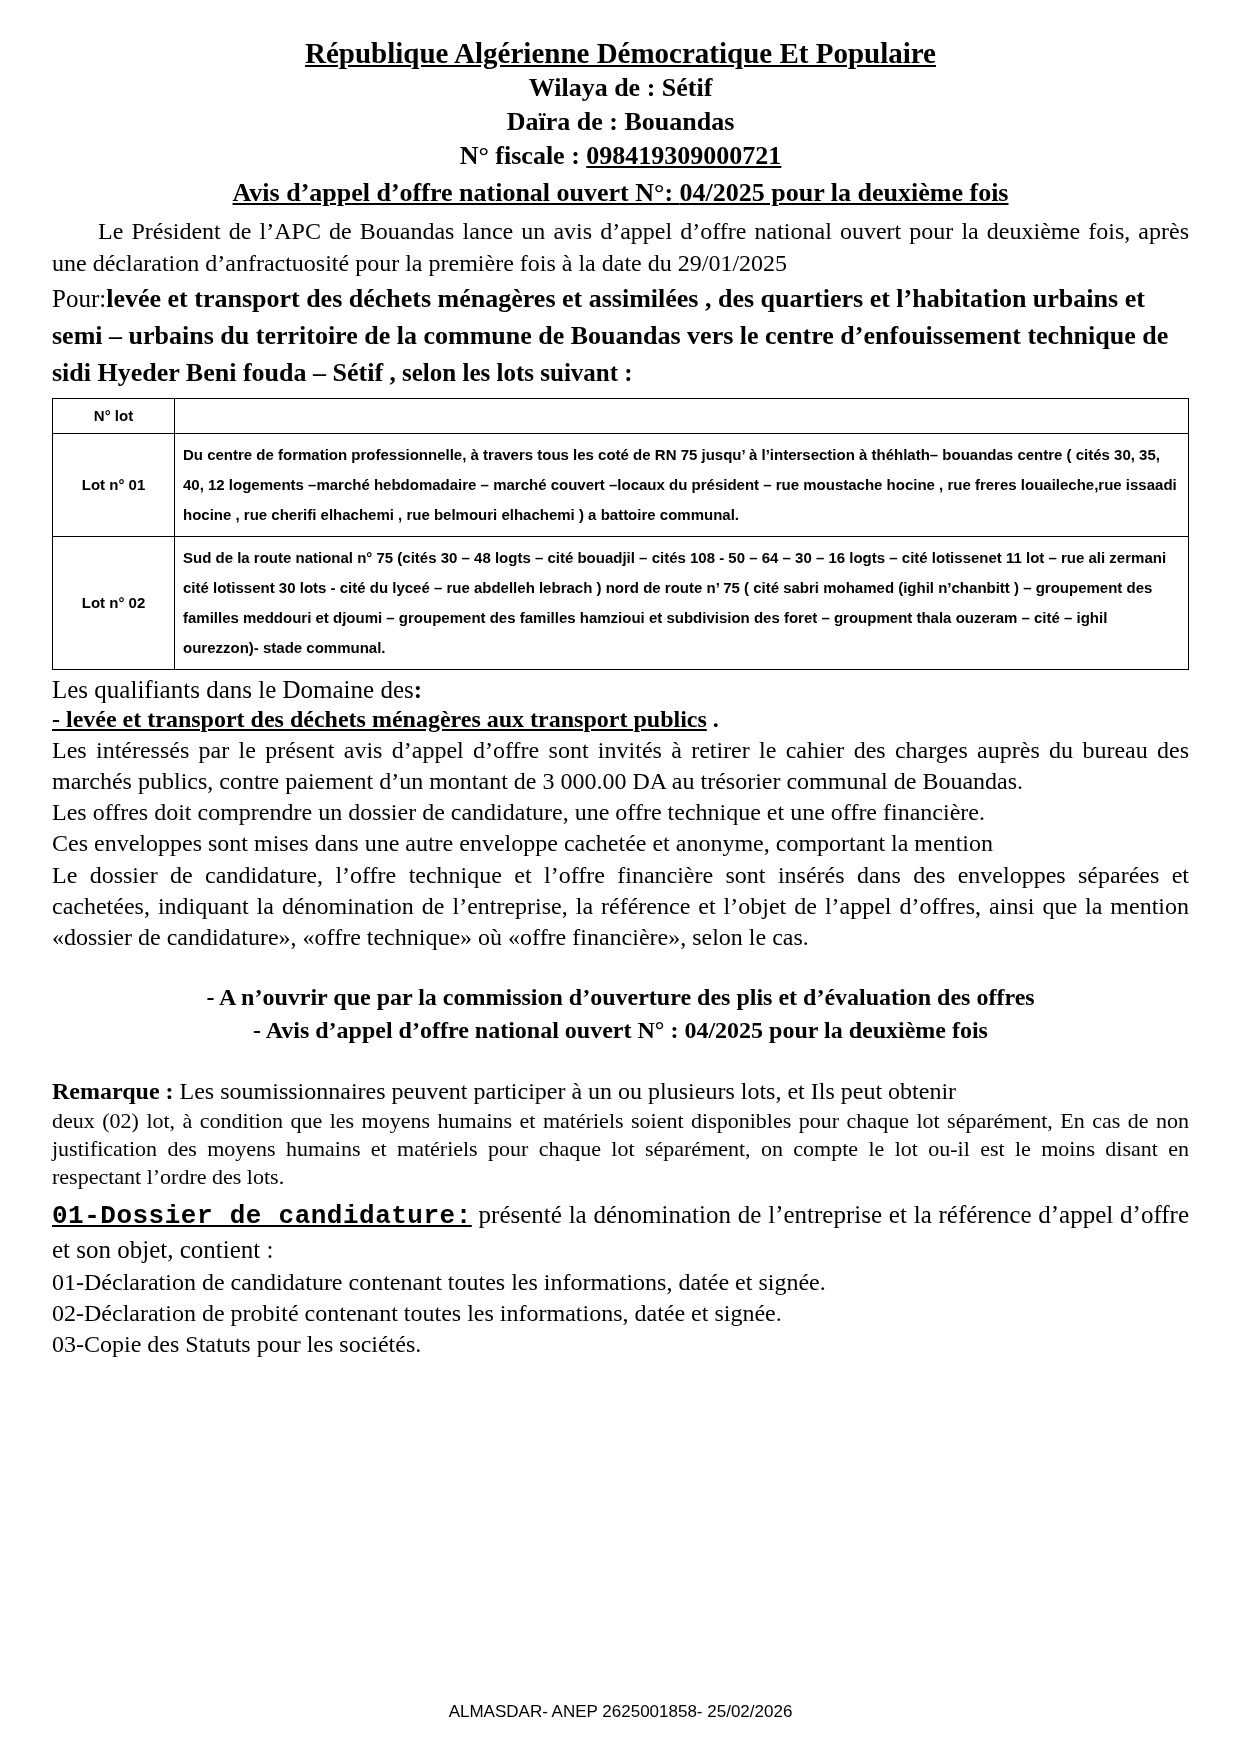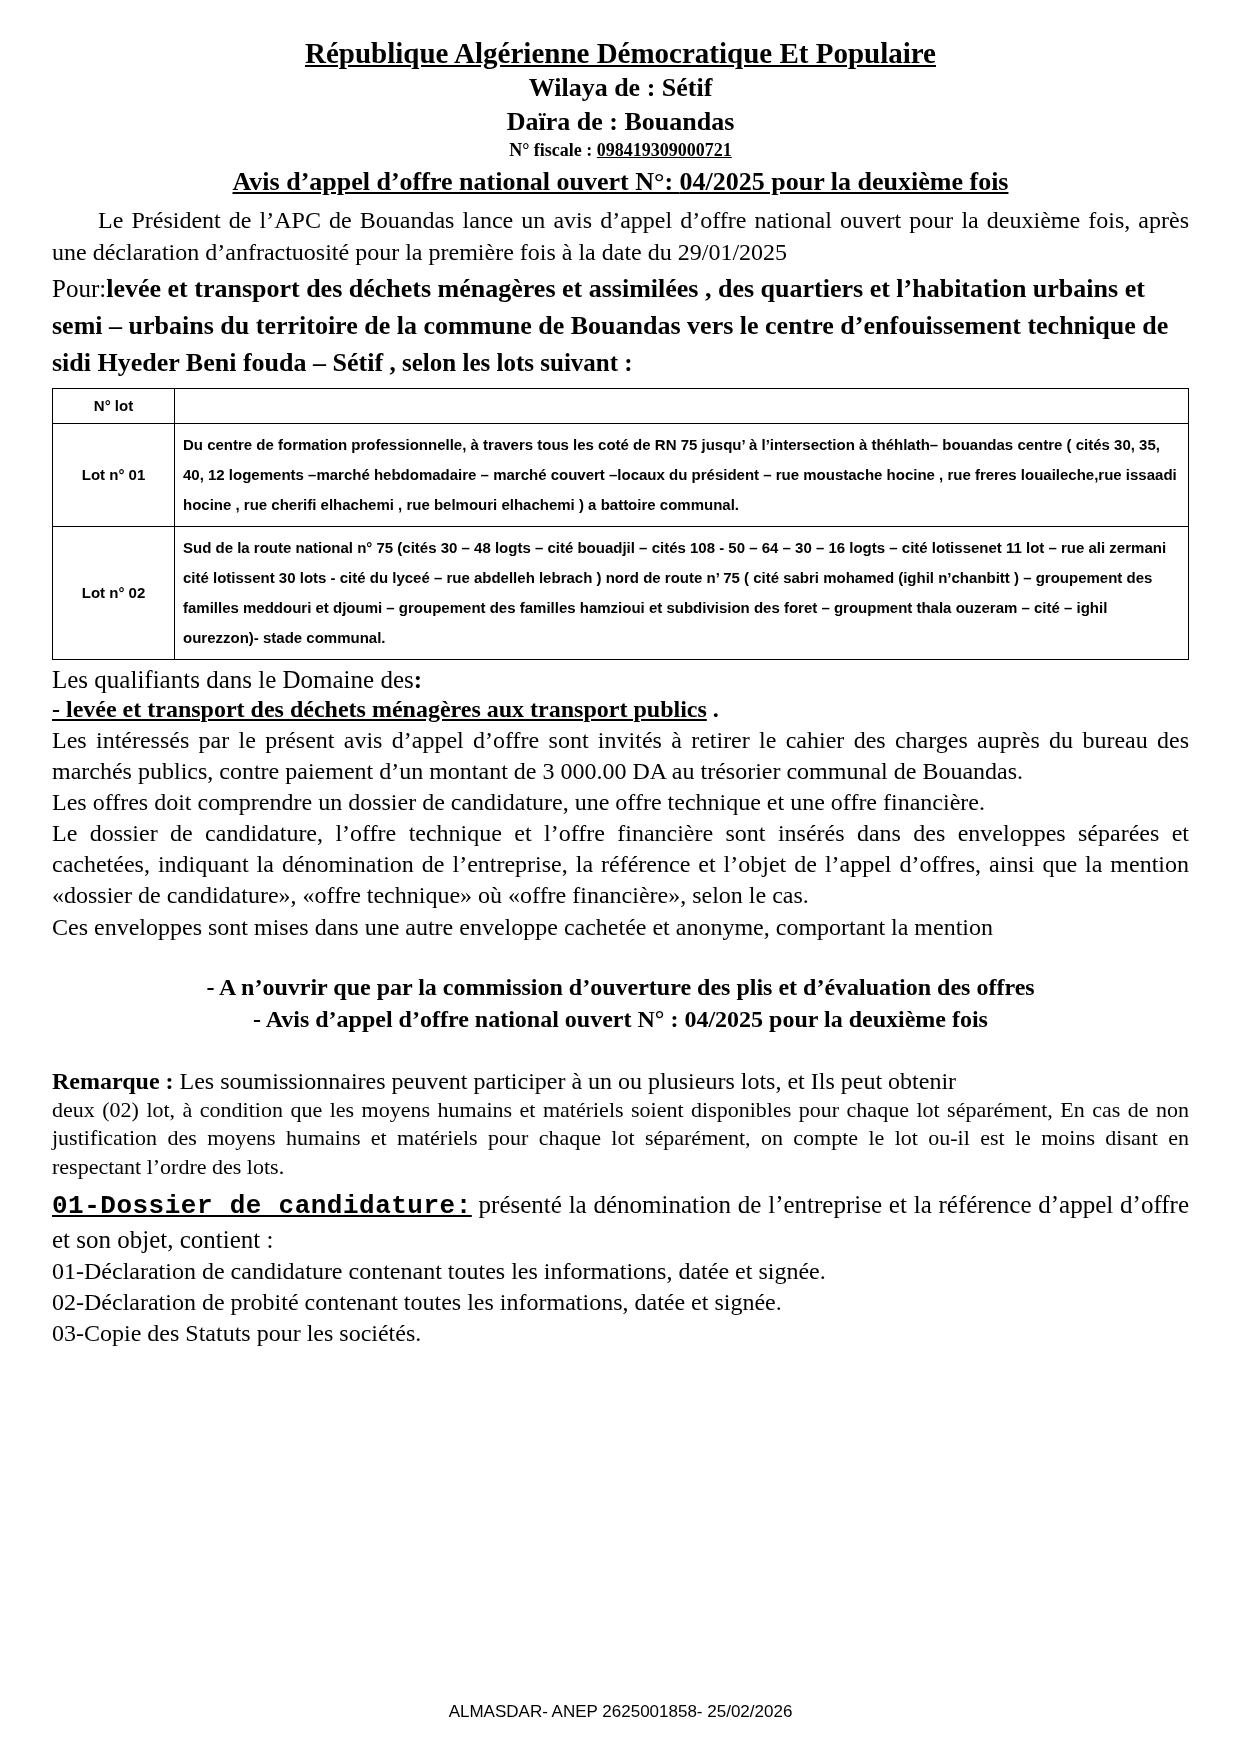--- a/index.html
+++ b/index.html
@@ -34,21 +34,21 @@
     text-decoration: underline;
     line-height: 1.22;
   }
   .hdr .l2,
   .hdr .l3,
   .hdr .l4 {
     font-size: 26px;
     line-height: 1.3;
   }
   .hdr .l5 {
-    font-size: 18px;
+    font-size: 26px;
     line-height: 1.3;
   }
   .hdr .l5 u { text-decoration: underline; }
   .hdr .l6 {
     font-size: 26px;
     line-height: 1.35;
     margin-top: 2px;
   }
   .hdr .l6 .u { text-decoration: underline; }
 
@@ -197,22 +197,22 @@
     </tr>
   </tbody>
     </table>
 
   <div class="qual"><span>Les qualifiants dans le Domaine des</span><b>:</b></div>
 
   <div class="domaine"><span class="u">- levée  et transport des déchets ménagères  aux transport publics</span><span> .</span></div>
 
   <div class="p">Les intéressés par le  présent avis d’appel d’offre sont invités à retirer le cahier des charges auprès du bureau des marchés publics, contre paiement d’un montant de 3 000.00 DA au trésorier communal de Bouandas.</div>
   <div class="p tight">Les offres doit comprendre un dossier de candidature, une offre technique et une offre financière.</div>
+  <div class="p tight"> Ces enveloppes sont mises dans une autre enveloppe cachetée et anonyme, comportant la mention</div>
   <div class="p tight">Le dossier de candidature, l’offre technique et l’offre financière sont insérés dans des enveloppes séparées et cachetées, indiquant la dénomination de l’entreprise, la référence et l’objet de l’appel d’offres, ainsi que la mention «dossier de candidature», «offre technique» où «offre financière», selon le cas.</div>
-  <div class="p tight"> Ces enveloppes sont mises dans une autre enveloppe cachetée et anonyme, comportant la mention</div>
 
   <div class="center-block">
     <div>- A n’ouvrir que par la commission d’ouverture des plis et d’évaluation des offres</div>
     <div>- Avis d’appel d’offre national ouvert N° : 04/2025 pour la deuxième fois</div>
   </div>
 
   <div class="remarque">
     <span class="lbl">Remarque :</span><span> Les soumissionnaires peuvent participer à un ou plusieurs lots, et Ils peut obtenir</span>
     <div class="small">deux (02) lot, à condition que les moyens humains et matériels soient disponibles pour chaque lot séparément, En cas de non  justification des moyens humains et matériels  pour chaque lot séparément, on compte le lot ou-il est le moins disant en respectant l’ordre des lots.</div>
   </div>

